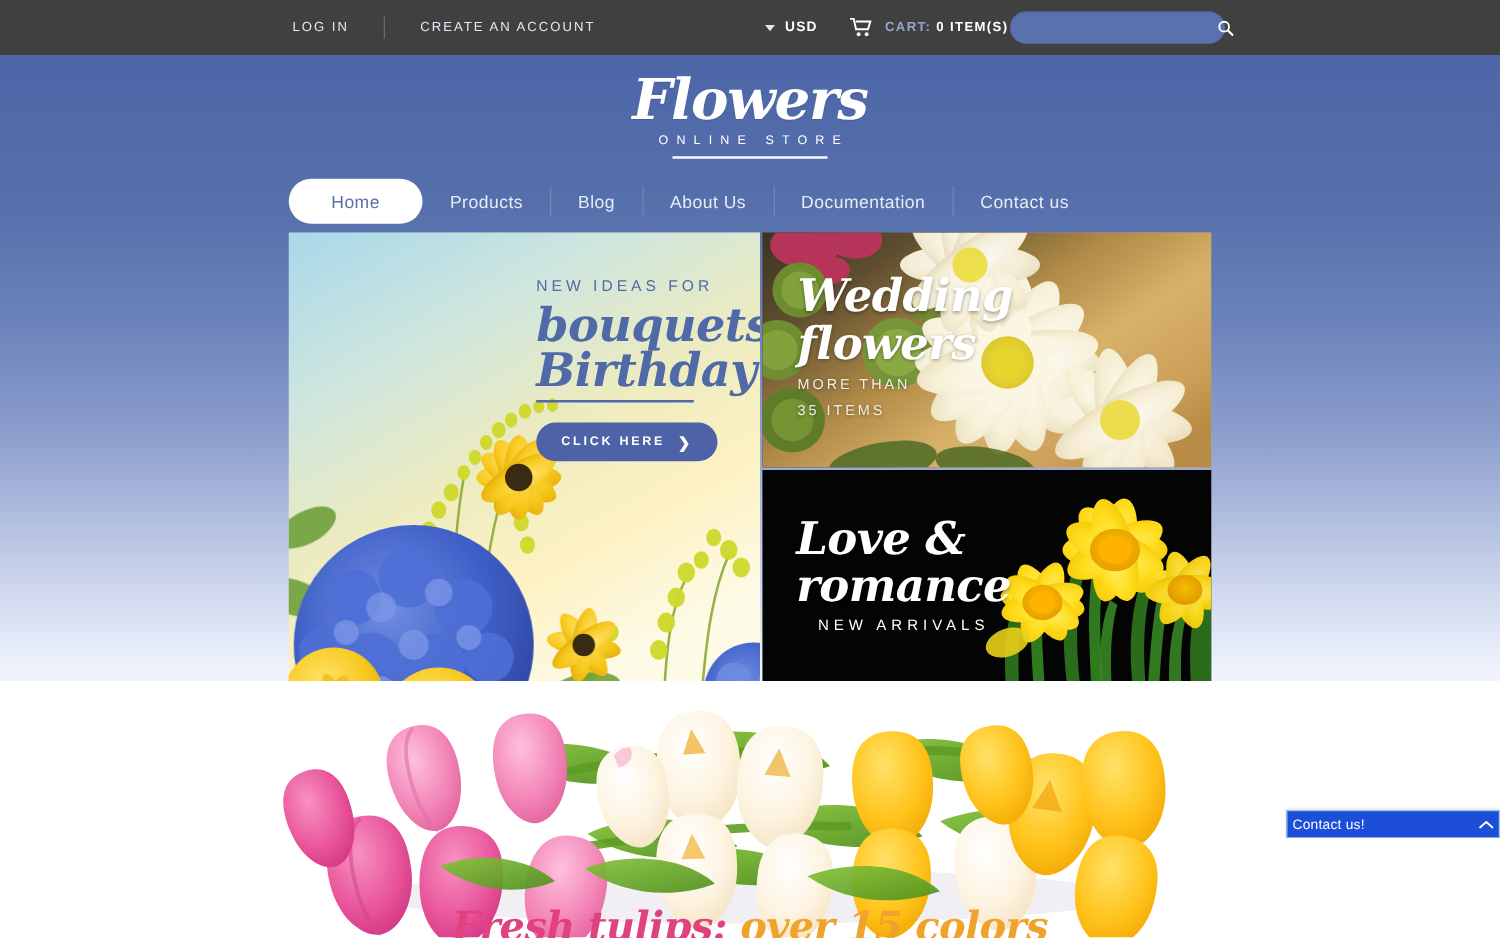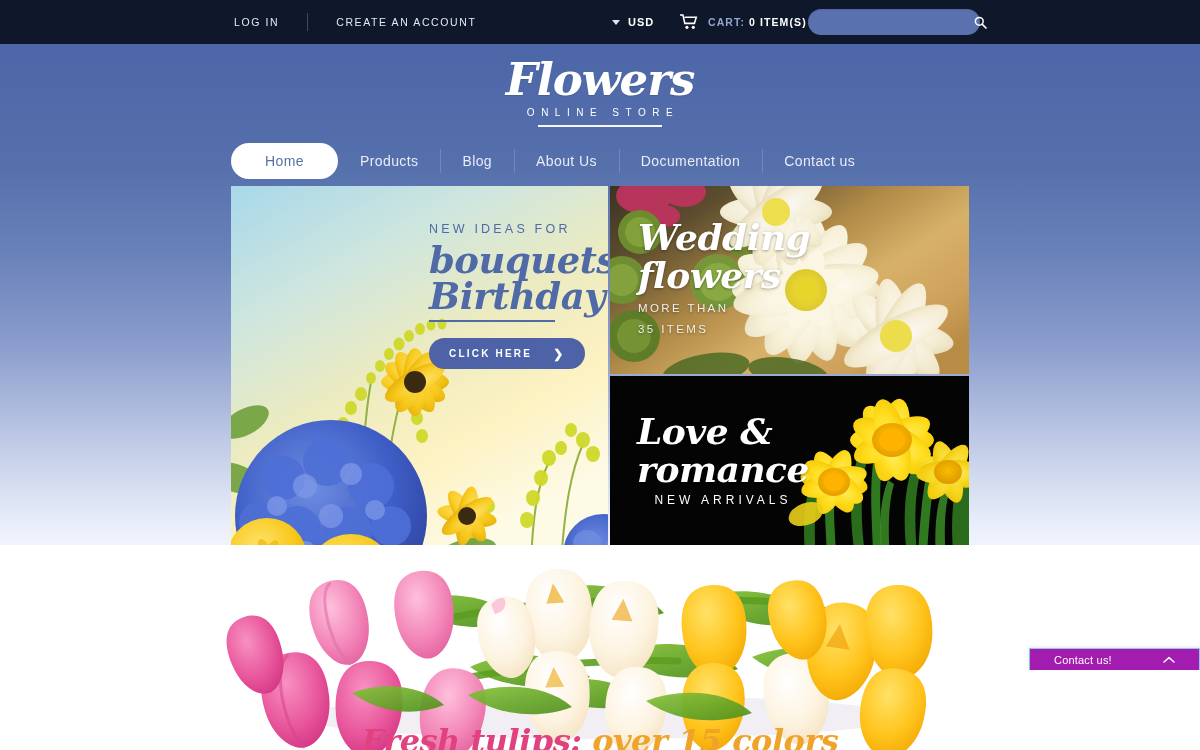--- a/index.html
+++ b/index.html
@@ -31,21 +31,21 @@
     width: 1200px;
     height: 750px;
   }
 
   
   .topbar {
     position: absolute;
     top: 0; left: 0;
     width: 1200px;
     height: 44px;
-    background: #0f172a;
+    background: #404040;
     display: flex;
     align-items: center;
   }
 
   .topbar-inner {
     position: relative;
     width: 740px;
     margin: 0 auto;
     height: 44px;
     display: flex;
@@ -282,21 +282,21 @@
     letter-spacing: 0.6px;
     line-height: 14.5px;
     color: #4a5d86;
     text-transform: uppercase;
     font-weight: 600;
     width: 160px;
   }
   .cta {
     display: inline-flex;
     align-items: center;
-    gap: 21px;
+    gap: 10px;
     margin-top: 16px;
     background: #4e63a7;
     color: #ffffff;
     border: none;
     border-radius: 16px;
     padding: 10px 20px;
     font-size: 10px;
     letter-spacing: 2.2px;
     font-weight: 600;
     cursor: pointer;
@@ -370,27 +370,27 @@
   }
   .tagline .accent { color: #f0a32a; }
 
   
   .contact-widget {
     position: absolute;
     top: 648px;
     left: 1029px;
     width: 171px;
     height: 22px;
-    background: #a21caf;
+    background: #1d4ed8;
     border: 1px solid #8ec8e8;
     border-bottom: none;
     display: flex;
     align-items: center;
     justify-content: space-between;
-    padding: 0 24px;
+    padding: 0 4px;
     cursor: pointer;
     box-shadow: 0 -1px 3px rgba(0,0,0,0.10);
   }
   .contact-label {
     color: #ffffff;
     font-size: 11px;
     letter-spacing: 0.2px;
   }
   .chev-up { display:block; }
 </style>

